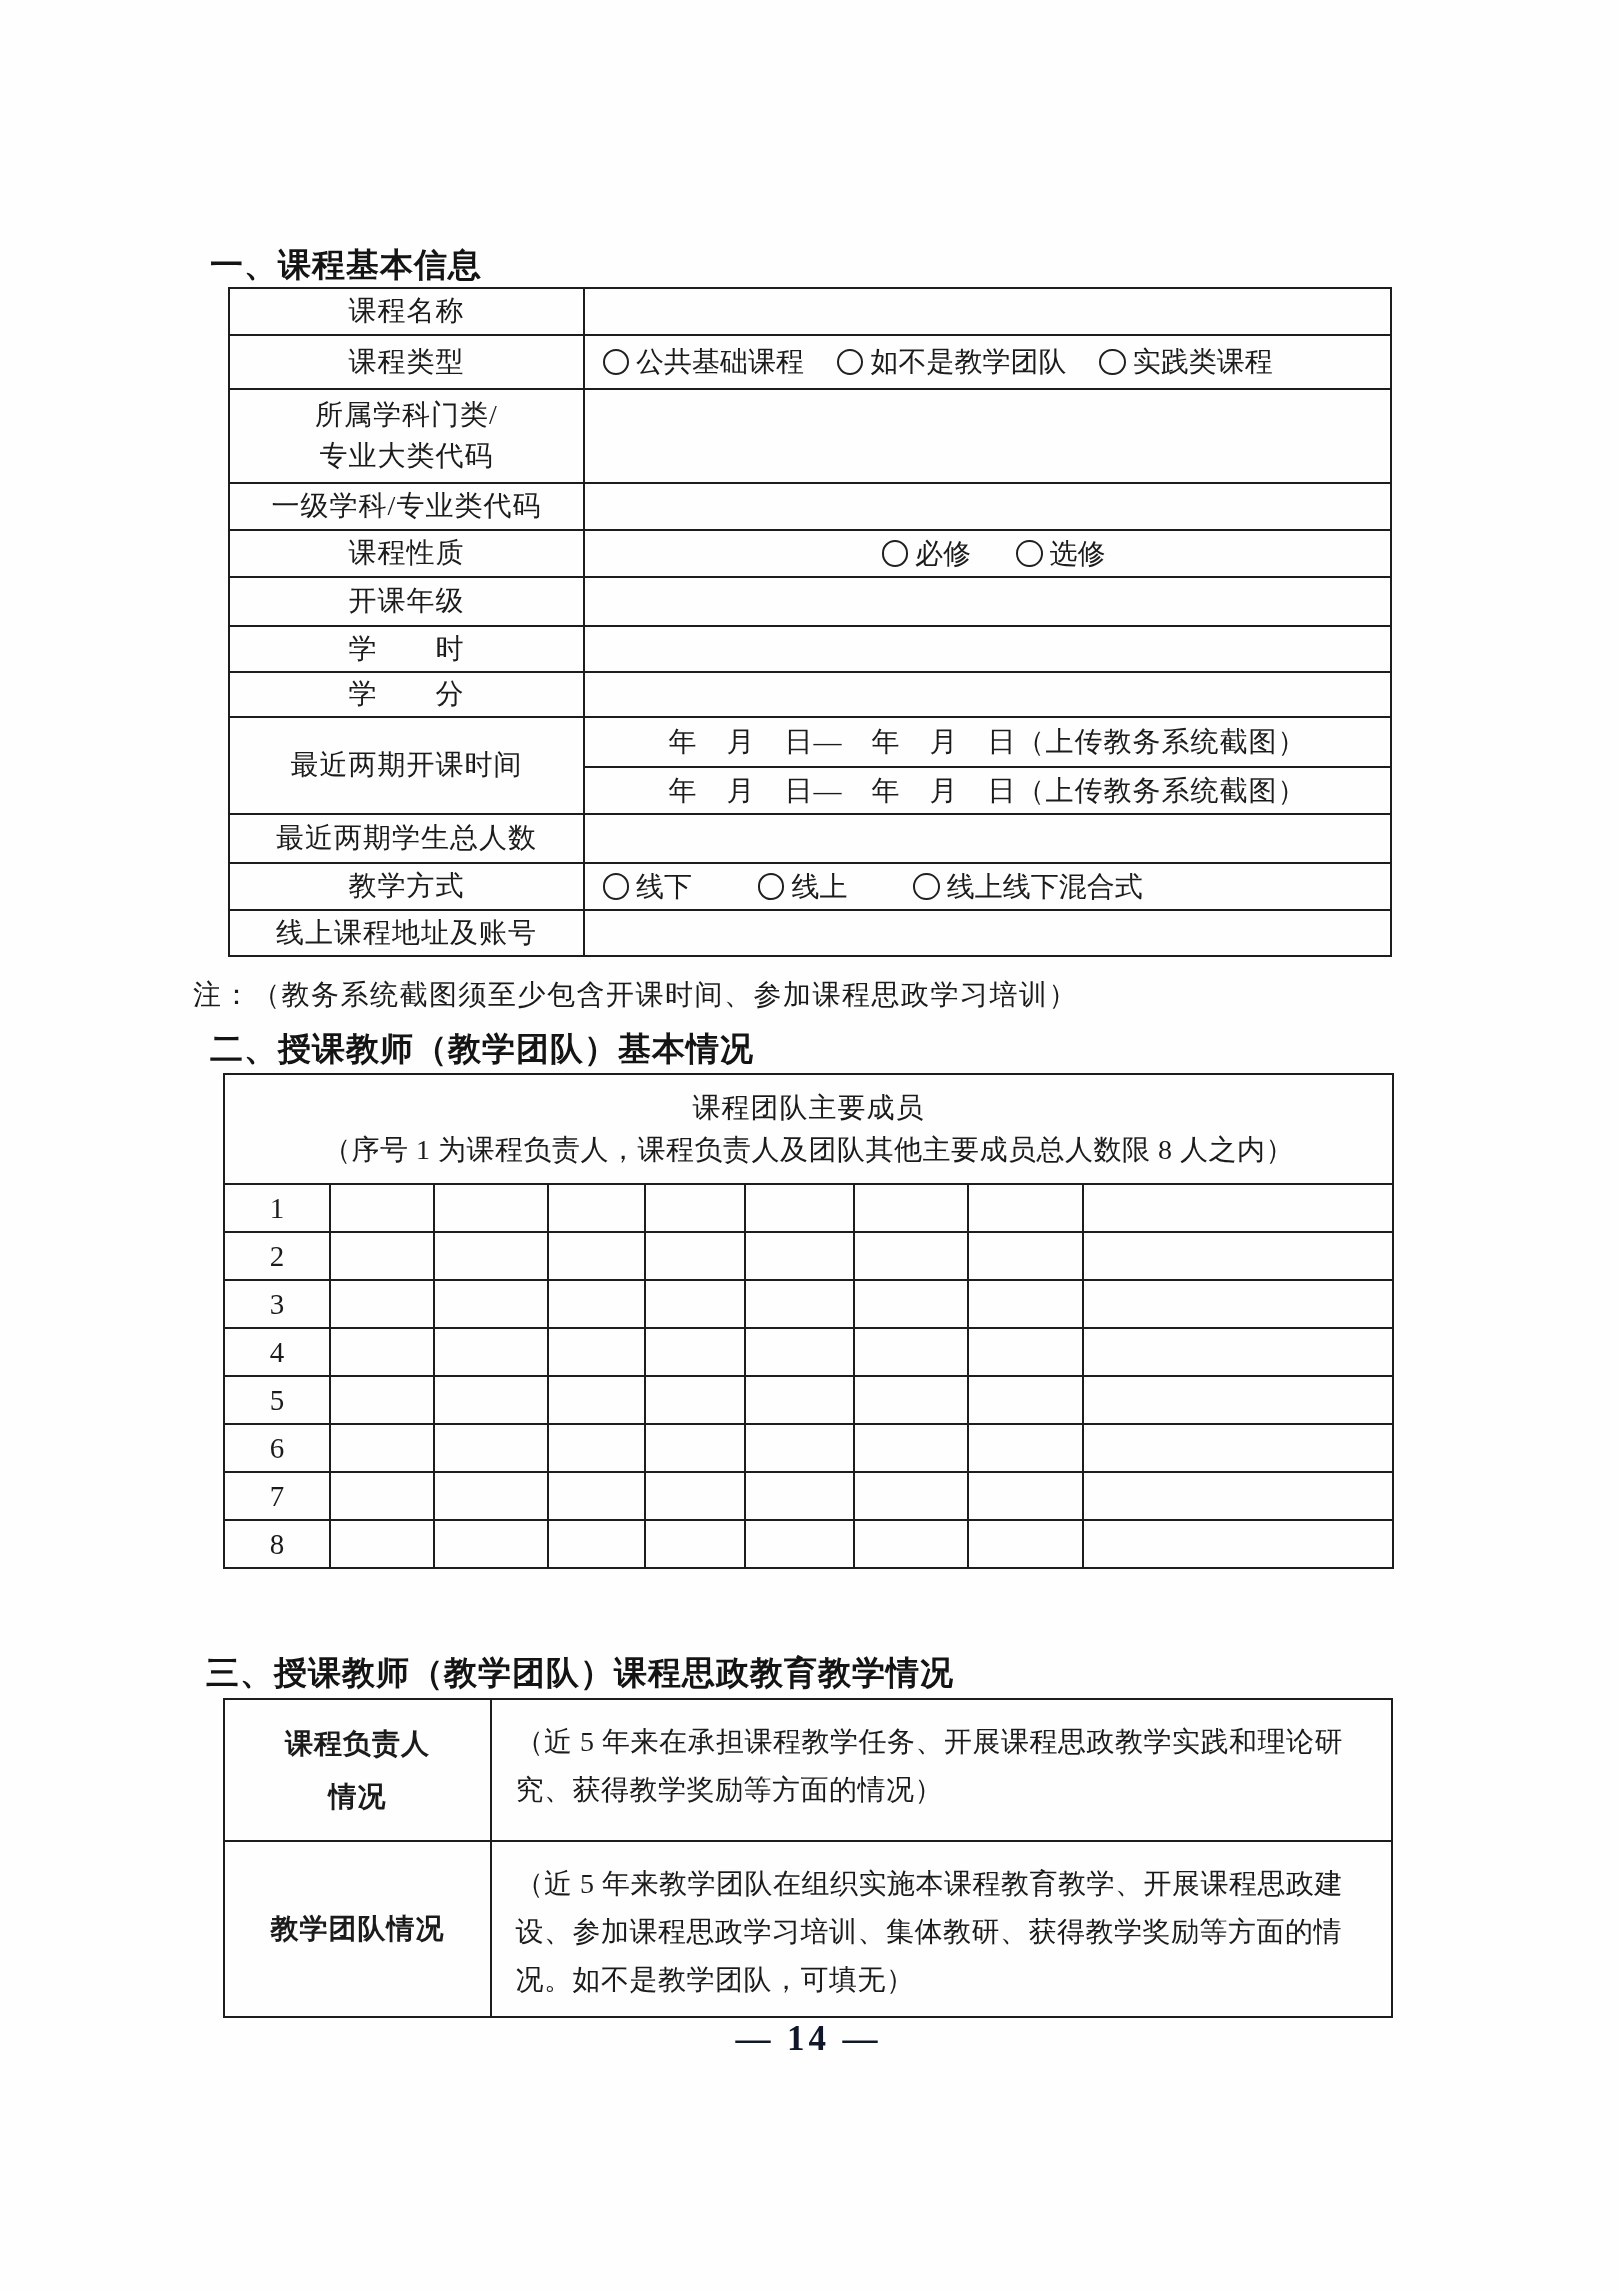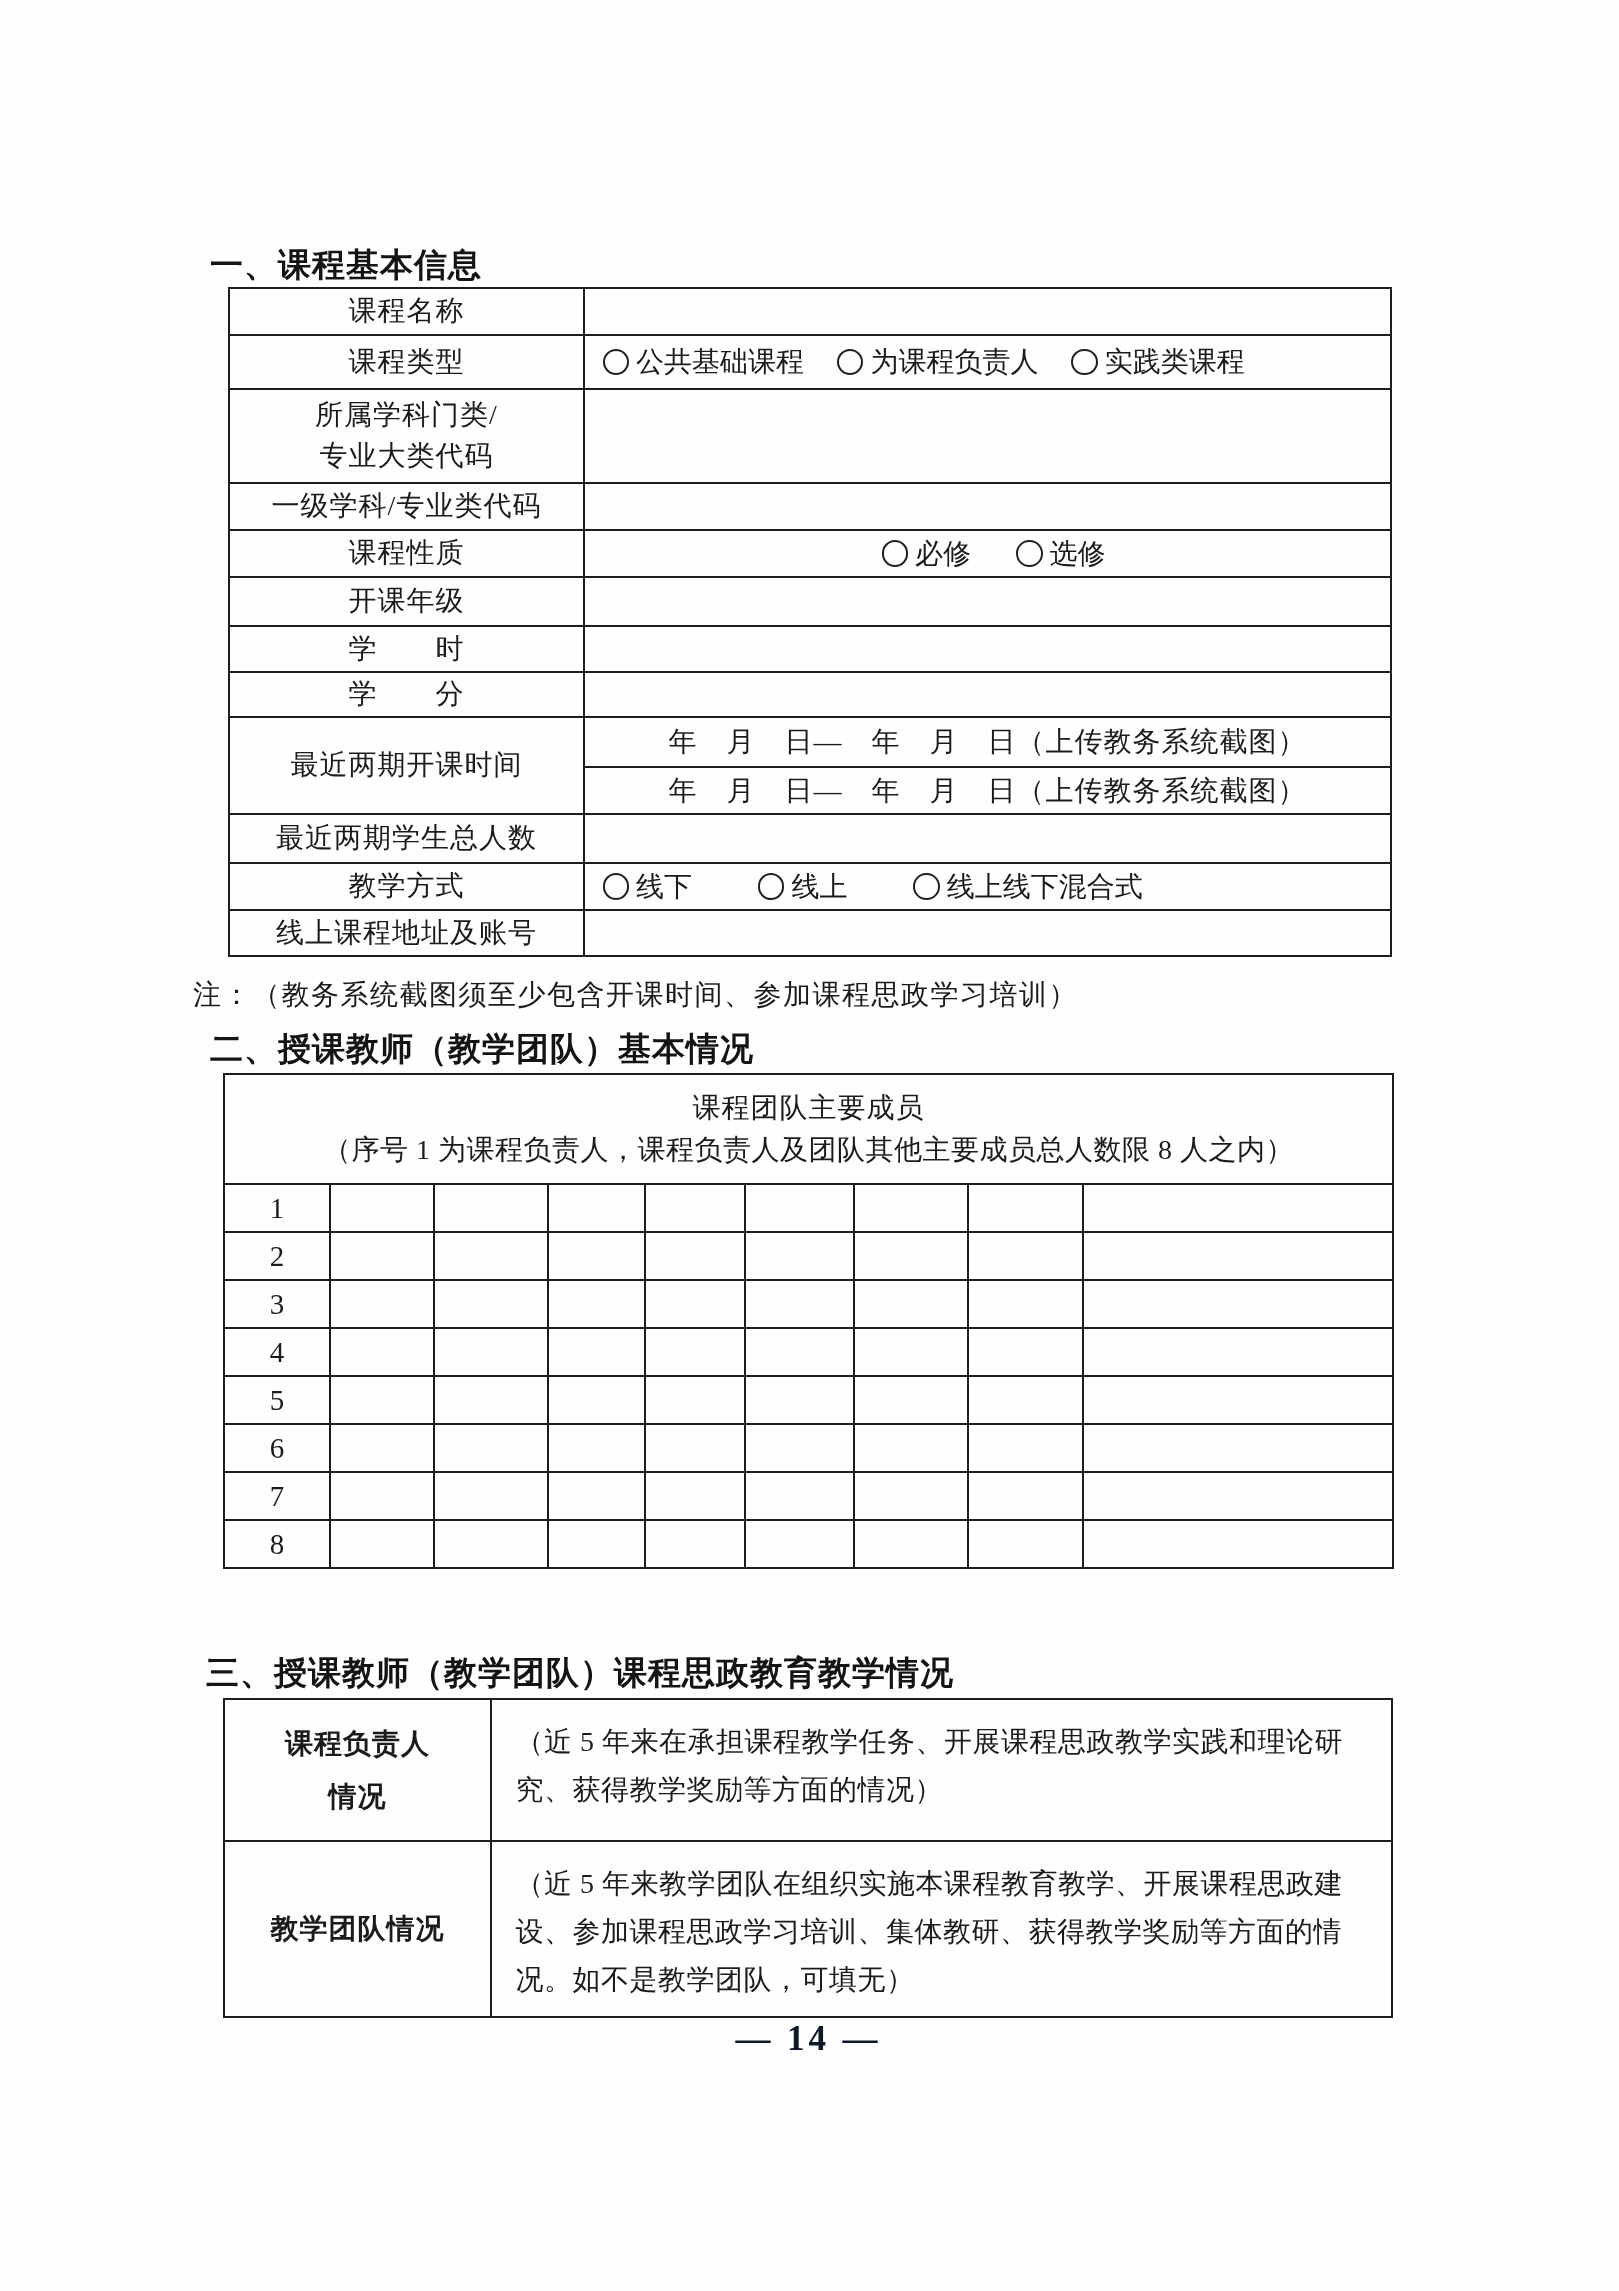--- a/index.html
+++ b/index.html
@@ -66,21 +66,21 @@
     <tr style="height:54px">
       <td class="lbl">课程类型</td>
       <td class="val">
         <div class="opts" style="gap:33px;">
           <span class="opt">
                 <span class="radio"></span>
                 <span>公共基础课程</span>
               </span>
           <span class="opt">
                 <span class="radio"></span>
-                <span>为课程负责人</span>
+                <span>如不是教学团队</span>
               </span>
           <span class="opt">
                 <span class="radio"></span>
                 <span>实践类课程</span>
               </span>
         </div>
       </td>
     </tr>
     <tr style="height:94px">
       <td class="lbl">所属学科门类/

